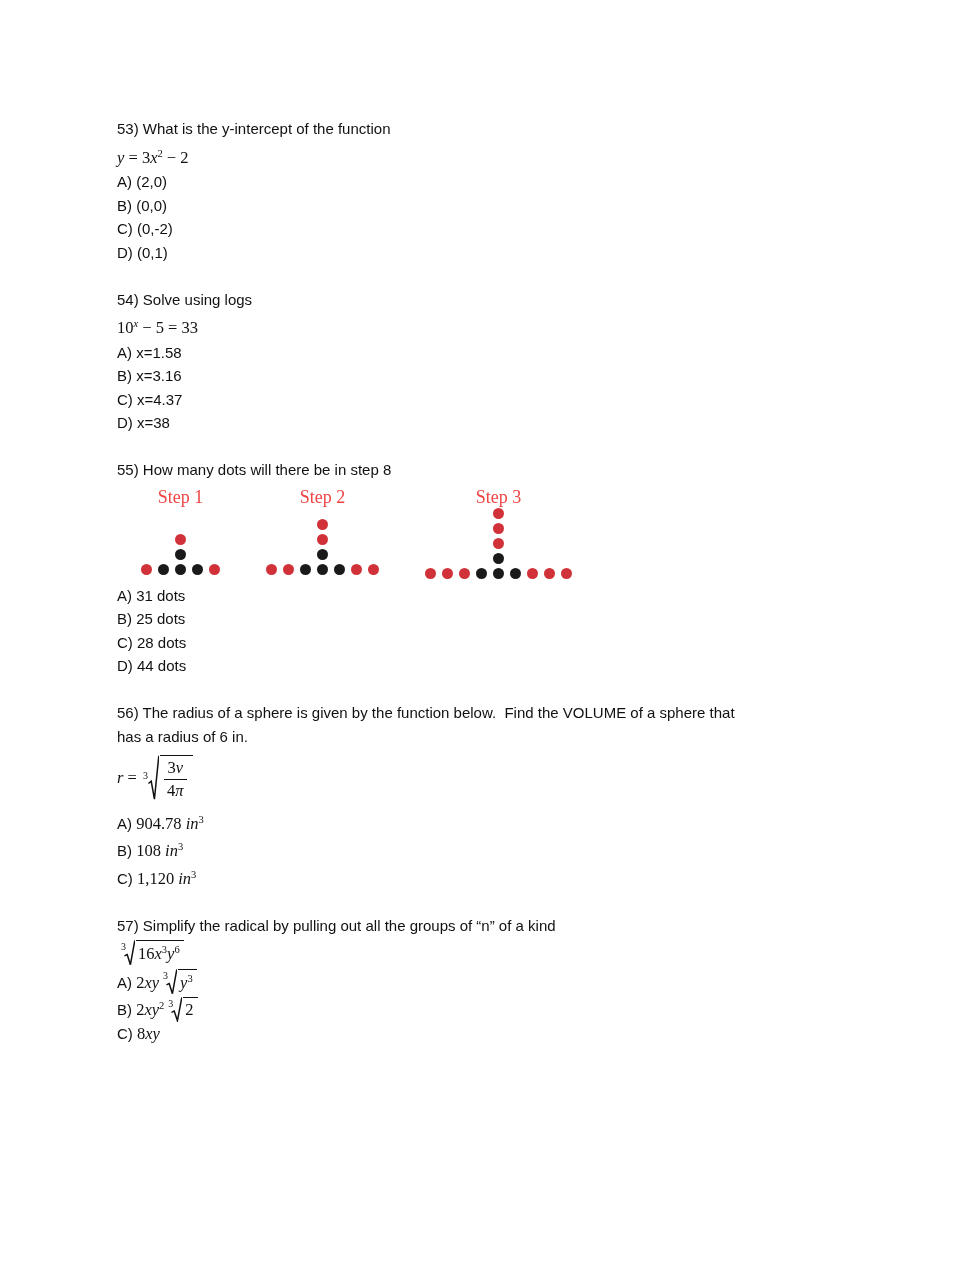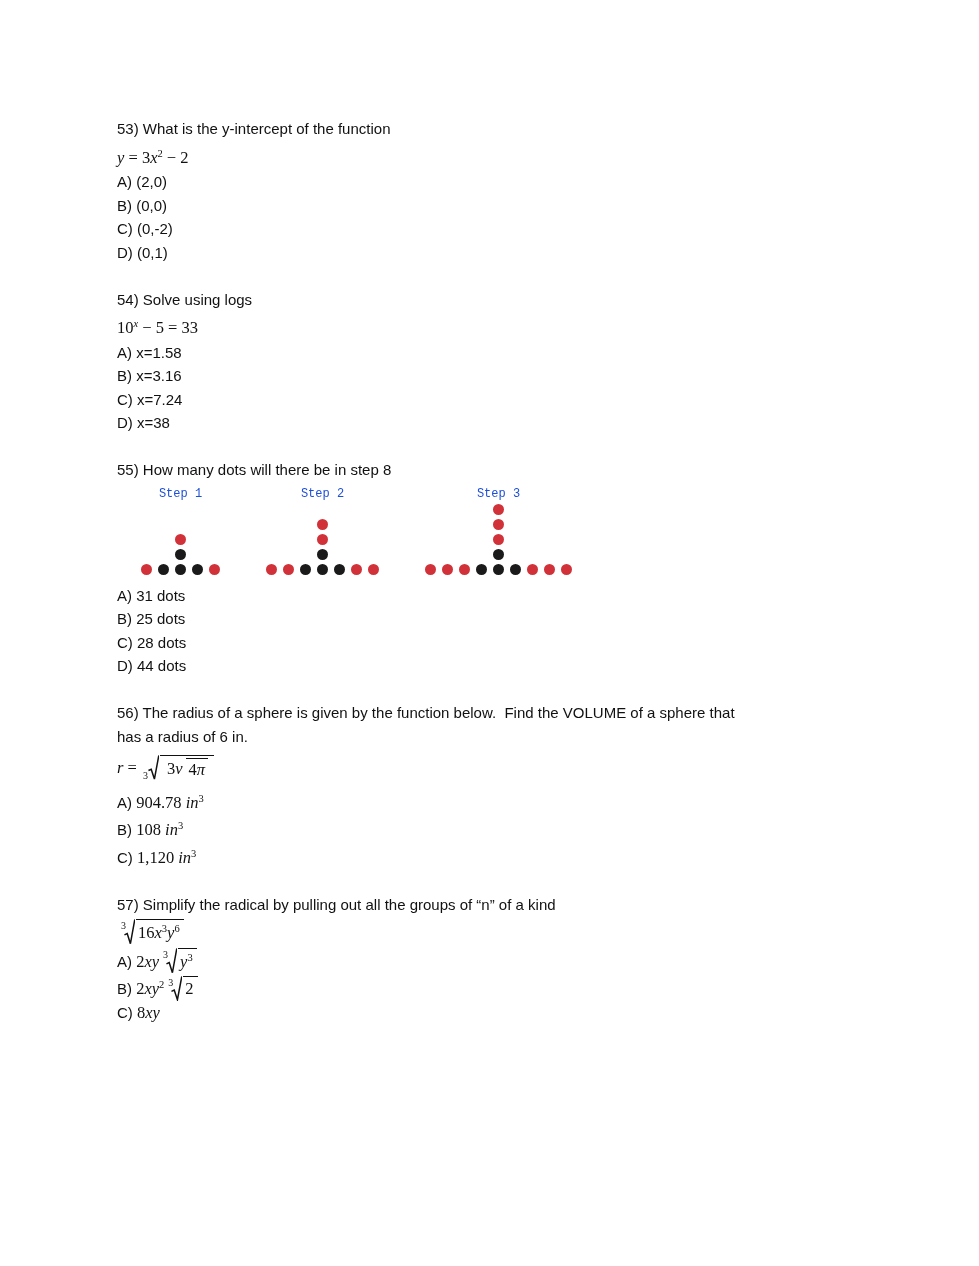--- a/index.html
+++ b/index.html
@@ -38,35 +38,35 @@
   .rt-sign{position:absolute;left:1px;top:0;height:100%;width:11px;display:block;}
   .rt-idx{
     position:absolute;left:-2px;top:-5px;
     font-family:"Liberation Serif","DejaVu Serif",serif;
     font-size:10px;font-style:normal;
   }
   .tk-root:has(.tk-frac) .rt-idx{top:9px;left:-4px;}
 
   
   .tk-frac{
-    display:inline-flex;flex-direction:row;align-items:center;
+    display:inline-flex;flex-direction:column;align-items:center;
     vertical-align:middle;line-height:1.2;padding:0 2px;
   }
   .fr-num{display:block;text-align:center;padding:0 3px 1px 3px;}
   .fr-den{display:block;text-align:center;border-top:1.4px solid #111;padding:1px 3px 0 3px;}
 
   
   .figure{
     display:flex;align-items:stretch;gap:46px;
     margin:5px 0 9px 24px;height:88px;
   }
   .step{display:flex;flex-direction:column;align-items:center;}
   .step-label{
-    font-family:Liberation Mono, monospace;
-    font-size:12px;color:#1d4ed8;margin-bottom:auto;
+    font-family:Liberation Serif, serif;
+    font-size:18px;color:#ef4444;margin-bottom:auto;
   }
   .dot-col{display:flex;flex-direction:column;gap:4px;margin-bottom:4px;}
   .dot-row{display:flex;gap:6px;}
   .dot{width:11px;height:11px;border-radius:50%;}
 </style>
 </head>
 <body>
 
 <div class="page">
   <div class="content">
@@ -80,21 +80,21 @@
       <p class="line">D) (0,1)</p>
     </section>
 
     <div class="blank"></div>
 
     <section>
       <p class="line">54) Solve using logs</p>
       <p class="line math-line"><span class="tk-n">10</span><span class="tk-supi">x</span><span class="tk-n"> − 5 = 33</span></p>
       <p class="line">A) x=1.58</p>
       <p class="line">B) x=3.16</p>
-      <p class="line">C) x=7.24</p>
+      <p class="line">C) x=4.37</p>
       <p class="line">D) x=38</p>
     </section>
 
     <div class="blank"></div>
 
     <section>
       <p class="line">55) How many dots will there be in step 8</p>
       <div class="figure">
           <div class="step">
             <div class="step-label">Step 1</div>

